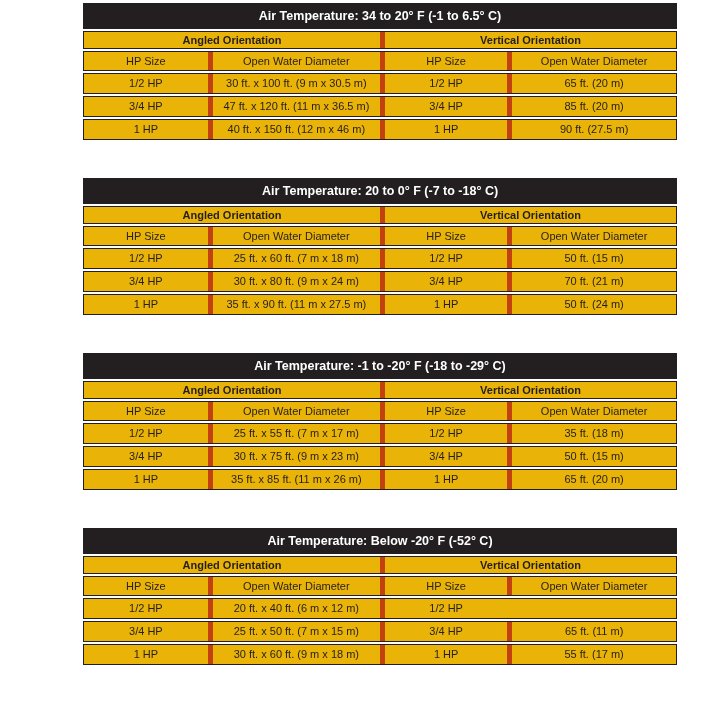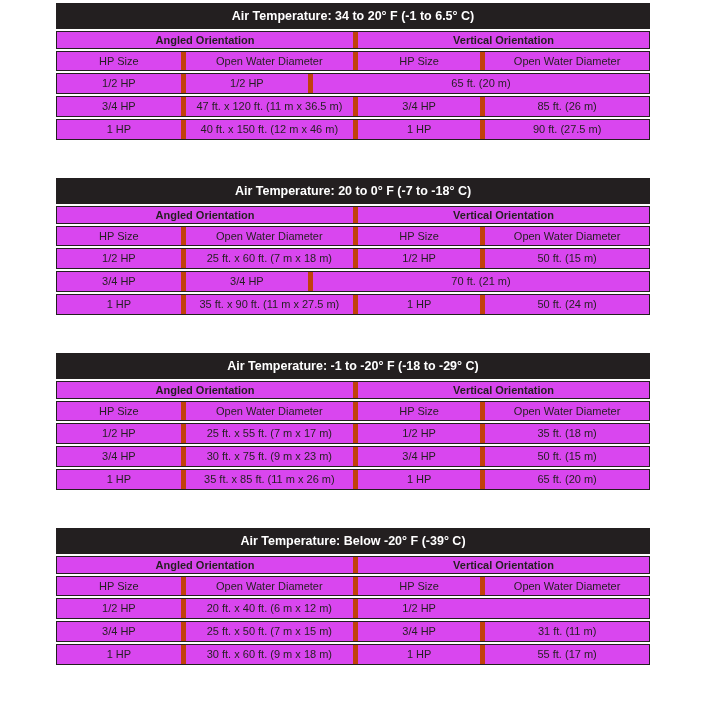--- a/index.html
+++ b/index.html
@@ -14,25 +14,26 @@
     padding-top: 3px;
     padding-left: 56px;
     width: 702px;
   }
   .temp-table {
     width: 594px;
     display: flex;
     flex-direction: column;
     gap: 2px;
     margin-bottom: 38px;
+    margin-left: 27px;
   }
   .row {
     display: flex;
     border: 1px solid #231f20;
-    background: #d946ef;
+    background: #eab308;
   }
   .cell {
     display: flex;
     align-items: center;
     justify-content: center;
     text-align: center;
     font-size: 11px;
     line-height: 1;
     overflow: hidden;
     white-space: nowrap;
@@ -75,28 +76,29 @@
       <div class="cell half">Vertical Orientation</div>
     </div>
     <div class="row head-row">
       <div class="cell c1">HP Size</div>
       <div class="cell c2">Open Water Diameter</div>
       <div class="cell c3">HP Size</div>
       <div class="cell c4">Open Water Diameter</div>
     </div>
     <div class="row data-row">
       <div class="cell c1">1/2 HP</div>
+      <div class="cell c2">30 ft. x 100 ft. (9 m x 30.5 m)</div>
       <div class="cell c3">1/2 HP</div>
       <div class="cell c4">65 ft. (20 m)</div>
     </div>
     <div class="row data-row">
       <div class="cell c1">3/4 HP</div>
       <div class="cell c2">47 ft. x 120 ft. (11 m x 36.5 m)</div>
       <div class="cell c3">3/4 HP</div>
-      <div class="cell c4">85 ft. (26 m)</div>
+      <div class="cell c4">85 ft. (20 m)</div>
     </div>
     <div class="row data-row">
       <div class="cell c1">1 HP</div>
       <div class="cell c2">40 ft. x 150 ft. (12 m x 46 m)</div>
       <div class="cell c3">1 HP</div>
       <div class="cell c4">90 ft. (27.5 m)</div>
     </div>
   </section>
 
   <section class="temp-table">
@@ -114,20 +116,21 @@
       <div class="cell c4">Open Water Diameter</div>
     </div>
     <div class="row data-row">
       <div class="cell c1">1/2 HP</div>
       <div class="cell c2">25 ft. x 60 ft. (7 m x 18 m)</div>
       <div class="cell c3">1/2 HP</div>
       <div class="cell c4">50 ft. (15 m)</div>
     </div>
     <div class="row data-row">
       <div class="cell c1">3/4 HP</div>
+      <div class="cell c2">30 ft. x 80 ft. (9 m x 24 m)</div>
       <div class="cell c3">3/4 HP</div>
       <div class="cell c4">70 ft. (21 m)</div>
     </div>
     <div class="row data-row">
       <div class="cell c1">1 HP</div>
       <div class="cell c2">35 ft. x 90 ft. (11 m x 27.5 m)</div>
       <div class="cell c3">1 HP</div>
       <div class="cell c4">50 ft. (24 m)</div>
     </div>
   </section>
@@ -161,42 +164,42 @@
     <div class="row data-row">
       <div class="cell c1">1 HP</div>
       <div class="cell c2">35 ft. x 85 ft. (11 m x 26 m)</div>
       <div class="cell c3">1 HP</div>
       <div class="cell c4">65 ft. (20 m)</div>
     </div>
   </section>
 
   <section class="temp-table">
     <div class="row title-row">
-      <div class="cell title-cell">Air Temperature: Below -20° F (-39° C)</div>
+      <div class="cell title-cell">Air Temperature: Below -20° F (-52° C)</div>
     </div>
     <div class="row orient-row">
       <div class="cell half">Angled Orientation</div>
       <div class="cell half">Vertical Orientation</div>
     </div>
     <div class="row head-row">
       <div class="cell c1">HP Size</div>
       <div class="cell c2">Open Water Diameter</div>
       <div class="cell c3">HP Size</div>
       <div class="cell c4">Open Water Diameter</div>
     </div>
     <div class="row data-row">
       <div class="cell c1">1/2 HP</div>
       <div class="cell c2">20 ft. x 40 ft. (6 m x 12 m)</div>
       <div class="cell c3">1/2 HP</div>
     </div>
     <div class="row data-row">
       <div class="cell c1">3/4 HP</div>
       <div class="cell c2">25 ft. x 50 ft. (7 m x 15 m)</div>
       <div class="cell c3">3/4 HP</div>
-      <div class="cell c4">31 ft. (11 m)</div>
+      <div class="cell c4">65 ft. (11 m)</div>
     </div>
     <div class="row data-row">
       <div class="cell c1">1 HP</div>
       <div class="cell c2">30 ft. x 60 ft. (9 m x 18 m)</div>
       <div class="cell c3">1 HP</div>
       <div class="cell c4">55 ft. (17 m)</div>
     </div>
   </section>
 
 </div>

